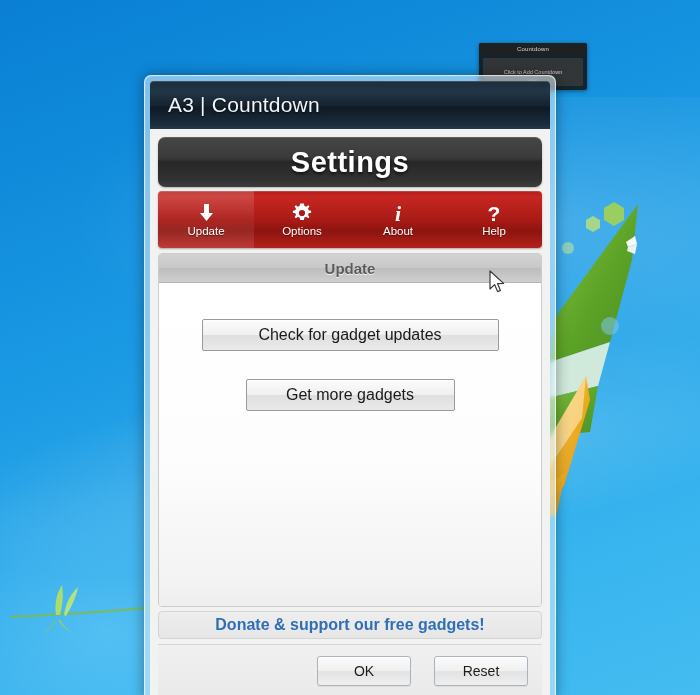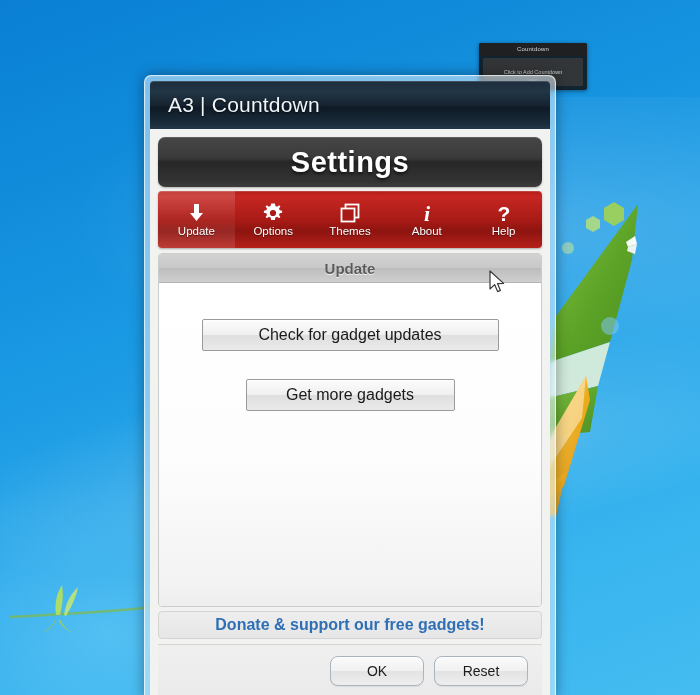--- a/index.html
+++ b/index.html
@@ -244,26 +244,27 @@
     border-top: 1px solid #d6d6d6;
     display: flex; align-items: center; justify-content: flex-end;
     gap: 10px;
     padding-right: 14px;
     box-sizing: border-box;
   }
   .dlg-button {
     width: 92px; height: 28px;
     background: linear-gradient(180deg, #fbfbfb 0%, #f1f1f1 48%, #e3e3e3 52%, #eeeeee 100%);
     border: 1px solid #a9b4bf;
-    border-radius: 8px;
+    border-radius: 3px;
     color: #1c1c1c;
     font-size: 14px;
     display: flex; align-items: center; justify-content: center;
     cursor: pointer;
     box-shadow: inset 0 1px 0 rgba(255,255,255,0.95), 0 1px 1px rgba(0,0,0,0.07);
+    margin-left: 13px;
   }
 
   
   #cursor {
     position: absolute; left: 489px; top: 270px;
     width: 18px; height: 26px;
     pointer-events: none;
   }
 </style>
 </head>
@@ -353,29 +354,20 @@
         <div class="nav-item">
           <span class="nav-icon">
             <svg width="20" height="20" viewBox="0 0 20 20">
               <path d="M10,0.6 l1.9,0 0.5,2.4 1.7,0.7 2-1.4 1.3,1.3 -1.4,2 0.7,1.7 2.4,0.5 0,1.9 -2.4,0.5 -0.7,1.7 1.4,2 -1.3,1.3 -2-1.4 -1.7,0.7 -0.5,2.4 -1.9,0 -1.9,0 -0.5-2.4 -1.7-0.7 -2,1.4 -1.3-1.3 1.4-2 -0.7-1.7 -2.4-0.5 0-1.9 2.4-0.5 0.7-1.7 -1.4-2 1.3-1.3 2,1.4 1.7-0.7 0.5-2.4 z" fill="#ffffff"></path>
               <circle cx="10" cy="10" r="3.1" fill="#a81a15"></circle>
             </svg>
           </span>
           <span class="nav-label">Options</span>
         </div>
 
-        <div class="nav-item">
-          <span class="nav-icon">
-            <svg width="20" height="20" viewBox="0 0 20 20">
-              <rect x="5.5" y="1.5" width="13" height="13" fill="none" stroke="#ffffff" stroke-width="1.8"></rect>
-              <rect x="1.5" y="5.5" width="13" height="13" fill="#a81a15" stroke="#ffffff" stroke-width="1.8"></rect>
-            </svg>
-          </span>
-          <span class="nav-label">Themes</span>
-        </div>
 
 
         <div class="nav-item">
           <span class="nav-icon">
             <svg width="16" height="21" viewBox="0 0 16 21">
               <text x="8" y="19" font-family="Liberation Serif, serif" font-size="22" font-style="italic" font-weight="bold" fill="#ffffff" text-anchor="middle">i</text>
             </svg>
           </span>
           <span class="nav-label">About</span>
         </div>

